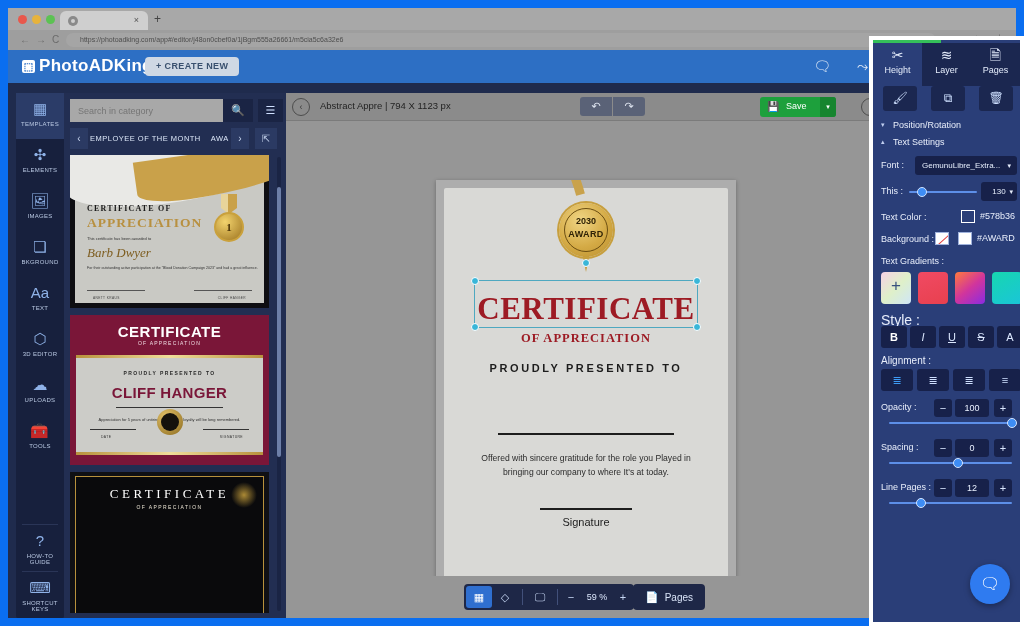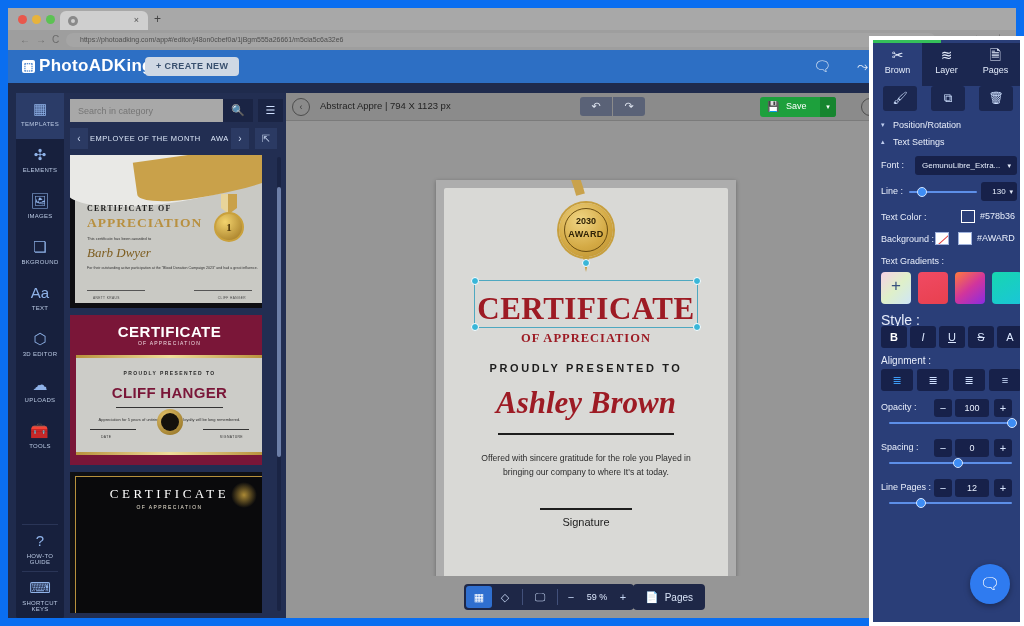--- a/index.html
+++ b/index.html
@@ -150,21 +150,21 @@
     position:absolute; left:20px; top:0; width:139px; height:21px; overflow:hidden;
     white-space:nowrap; color:#dce7f8; font-size:7.5px; line-height:21px;
     letter-spacing:.5px; text-align:center;
   }
   #cat-scroll span{ margin-right:10px; }
   #cat-expand{
     position:absolute; left:185px; top:0; width:22px; height:21px; background:#2b3a63;
     color:#c8d6ef; font-size:10px; text-align:center; line-height:21px; cursor:pointer;
   }
   #tpl-list{
-    position:absolute; left:6px; top:62px; width:192px; height:458px; overflow:hidden;
+    position:absolute; left:6px; top:62px; width:210px; height:458px; overflow:hidden;
   }
   .tpl-card{ width:199px; margin-bottom:7px; cursor:pointer; }
   #tpl-scrollbar{
     position:absolute; right:5px; top:64px; width:4px; height:454px;
     background:#1a2444; border-radius:2px;
   }
   #tpl-scrollthumb{
     position:absolute; left:0; top:30px; width:4px; height:270px;
     background:#6d7fa8; border-radius:2px;
   }
@@ -757,21 +757,20 @@
         <div id="cert-title">CERTIFICATE</div>
         <div id="sel-box">
           <div id="sel-rotate"></div>
           <div class="handle h-tl"></div>
           <div class="handle h-tr"></div>
           <div class="handle h-bl"></div>
           <div class="handle h-br"></div>
         </div>
         <div id="cert-sub">OF APPRECIATION</div>
         <div id="cert-presented">PROUDLY PRESENTED TO</div>
-        <div id="cert-name">Ashley Brown</div>
         <div id="cert-nameline"></div>
         <div id="cert-desc">Offered with sincere gratitude for the role you Played in bringing our company to where It's at today.</div>
         <div id="cert-sigline"></div>
         <div id="cert-sig">Signature</div>
       </div>
 
       <div id="bottombar">
         <div id="bb-group">
           <div class="bb-btn active">▦</div>
           <div class="bb-btn">◇</div>
@@ -790,21 +789,21 @@
     </div>
   </div>
 </div>
 
 <div id="props">
   <div id="props-accent"></div>
 
   <div id="tabs">
     <div class="ptab" id="tab-editor">
       <span class="ptab-ico">✂</span>
-      <span class="ptab-lbl">Brown</span>
+      <span class="ptab-lbl">Height</span>
     </div>
     <div class="ptab" id="tab-layer">
       <span class="ptab-ico">≋</span>
       <span class="ptab-lbl">Layer</span>
     </div>
     <div class="ptab" id="tab-pages">
       <span class="ptab-ico">🗎</span>
       <span class="ptab-lbl">Pages</span>
     </div>
   </div>
@@ -826,21 +825,21 @@
 
   <div class="prow" id="row-font">
     <span class="lbl">Font :</span>
     <div id="font-select">
       <span>GemunuLibre_Extra...</span>
       <span id="font-caret">▾</span>
     </div>
   </div>
 
   <div class="prow" id="row-size">
-    <span class="lbl">Line :</span>
+    <span class="lbl">This :</span>
     <div id="size-slider"></div>
     <div id="size-knob"></div>
     <div id="size-select">
       <span>130</span>
       <span id="size-caret">▾</span>
     </div>
   </div>
 
   <div class="prow" id="row-color">
     <span class="lbl">Text Color :</span>

